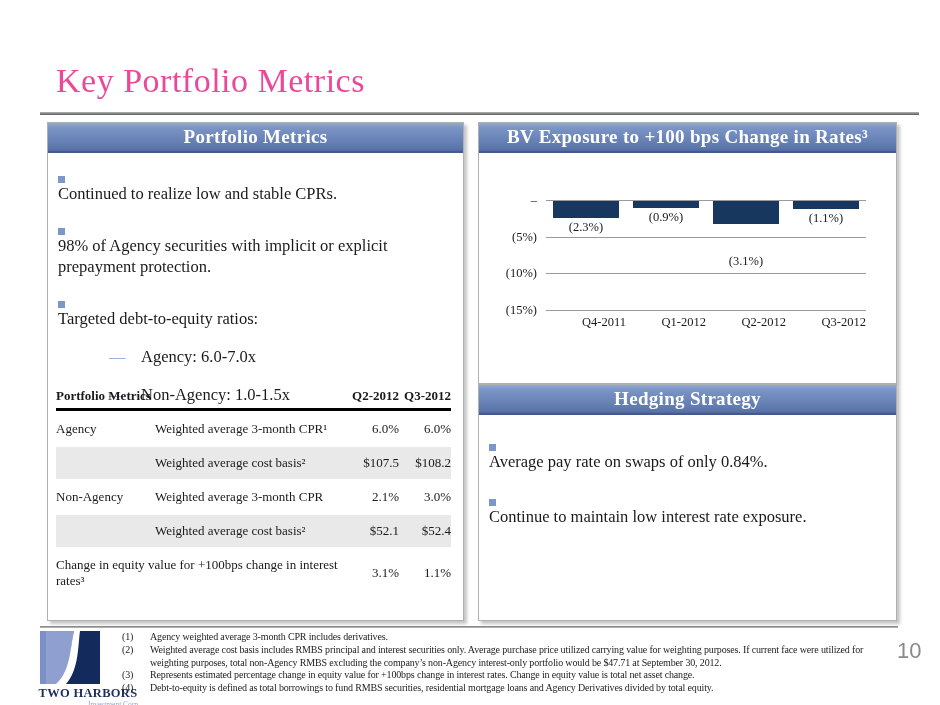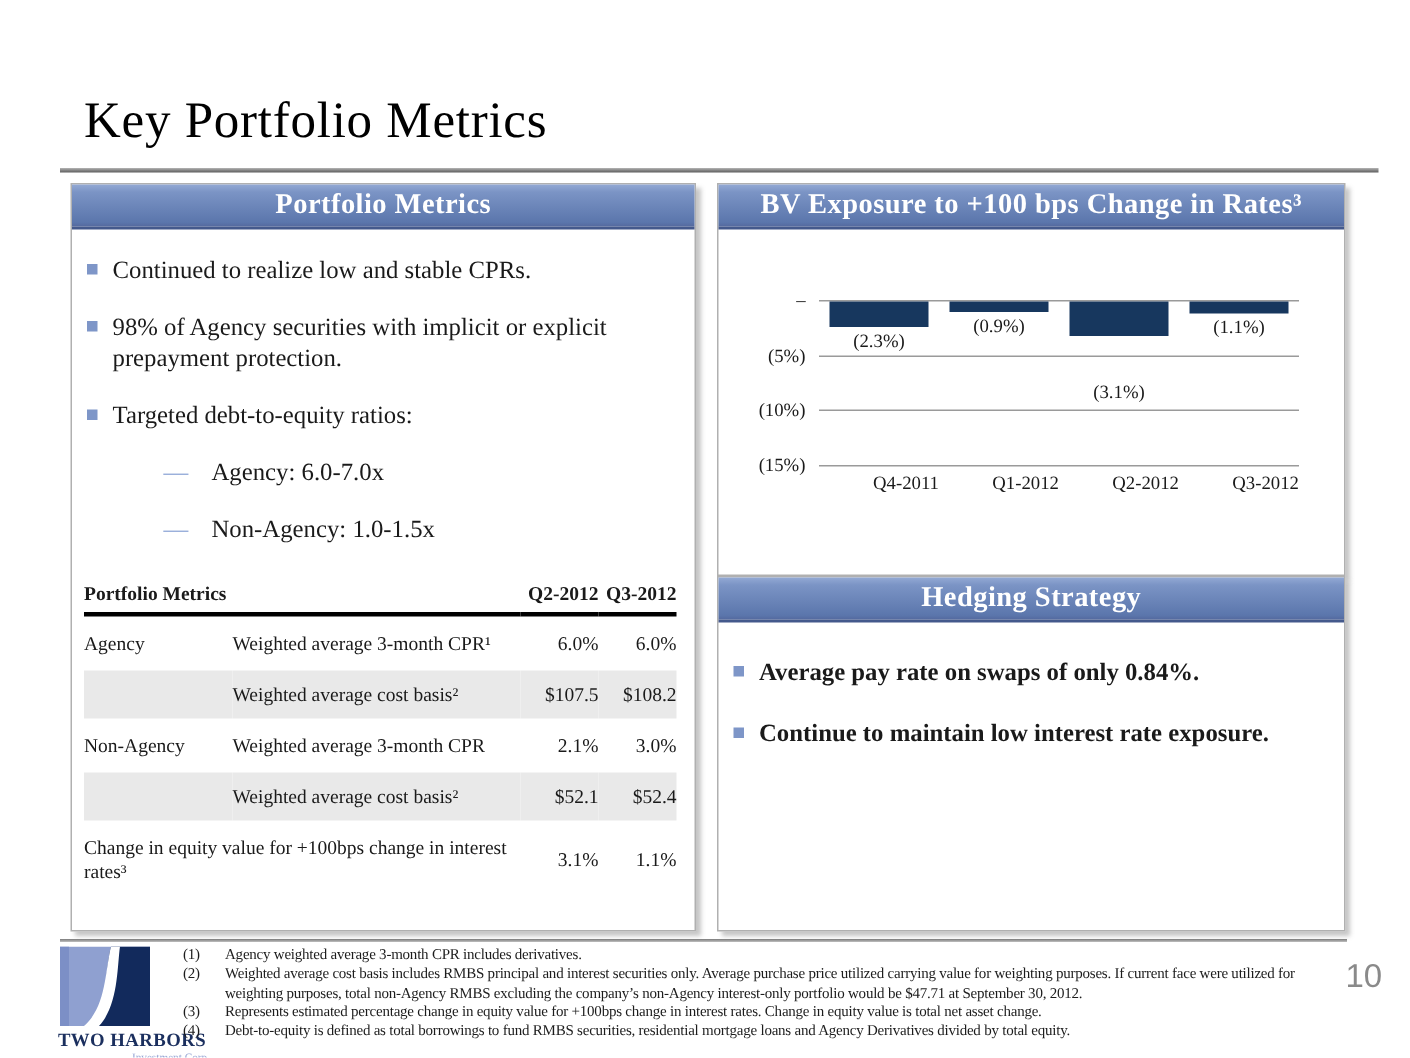--- a/index.html
+++ b/index.html
@@ -4,48 +4,48 @@
 <style>
   html,body{margin:0;padding:0;}
   body{
     width:940px;height:705px;position:relative;background:#ffffff;
     font-family:"Liberation Serif","DejaVu Serif",serif;color:#1a1a1a;overflow:hidden;
   }
   .abs{position:absolute;}
 
   
   #slide-title{
-    left:56px;top:62px;font-size:34px;color:#000000;letter-spacing:0.5px;font-weight:400;
+    left:56px;top:62px;font-size:34px;color:#ec4899;letter-spacing:0.5px;font-weight:400;
   }
   #title-rule{left:40px;top:112px;width:879px;height:3px;background:linear-gradient(180deg,#b5b5b5 0%,#8a8a8a 45%,#5d5d5d 100%);}
 
   
   .panel{
     position:absolute;background:#ffffff;border:1px solid #b0b0b0;
     box-shadow:3px 3px 3px rgba(90,90,90,0.35);
   }
   .panel-header{
     height:28px;line-height:28px;text-align:center;
     background:linear-gradient(180deg,#93a9d4 0%,#7b94c5 18%,#5b76ac 90%,#54699e 100%);
     border-bottom:2px solid #44598c;
     color:#ffffff;font-weight:bold;font-size:19px;letter-spacing:0.3px;
   }
   #panel-left{left:47px;top:122px;width:415px;height:497px;}
   #panel-chart{left:478px;top:122px;width:417px;height:260px;}
   #panel-hedge{left:478px;top:384px;width:417px;height:235px;}
 
   
   .bullets{padding:16px 17px 0 10px;}
-  .bullet-row{display:flex;margin-bottom:17px;}
+  .bullet-row{display:flex;margin-bottom:17px;flex-direction:column;}
   .bullet-sq{flex:none;width:7px;height:7px;background:#7e96c8;margin:7px 10px 0 0;}
   .bullet-text{font-size:16.5px;line-height:21px;color:#1a1a1a;}
   .dash-row{display:flex;margin:0 0 17px 51px;}
   .dash-mark{flex:none;width:32px;color:#8da5d6;font-size:16.5px;line-height:21px;}
   #panel-hedge .bullets{padding-top:22px;}
-  #panel-hedge .bullet-row{margin-bottom:20px;font-weight:bold;}
+  #panel-hedge .bullet-row{margin-bottom:20px;}
 
   
   #metrics-table{
     position:absolute;left:8px;right:10px;top:263px;
     border-collapse:separate;border-spacing:0 2px;font-size:13px;width:395px;
   }
   #metrics-table th{
     text-align:left;font-size:13px;padding:0 0 4px 0;border-bottom:3px solid #000;
   }
   #metrics-table th.num, #metrics-table td.num{text-align:right;}

